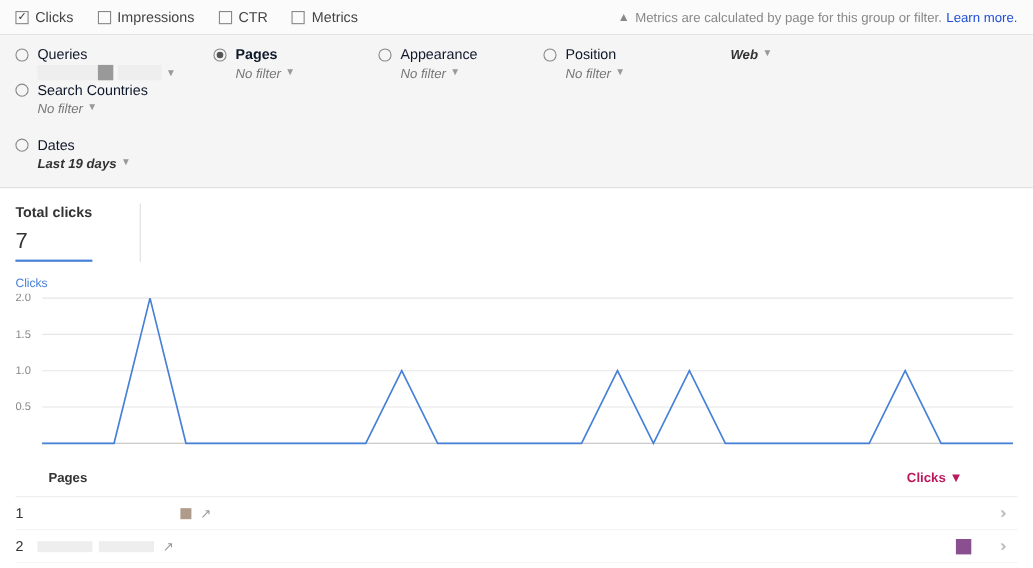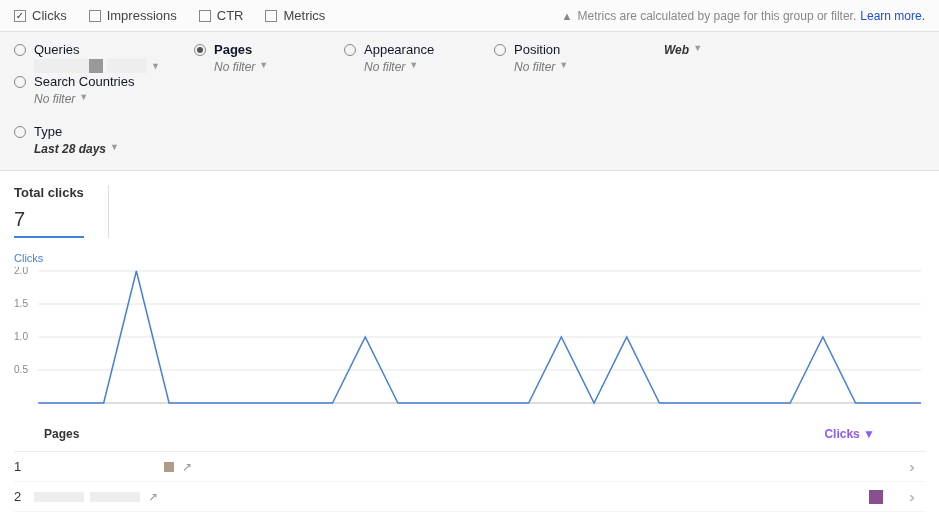--- a/index.html
+++ b/index.html
@@ -21,36 +21,36 @@
   .filter-label .lbl { font-size: 13px; }
   .filter-label.sel .lbl { font-weight: 700; }
   .filter-val { margin-left: 20px; color: #777; font-size: 12px; display: inline-flex; align-items: flex-start; cursor: pointer; font-style: italic; }
   .filter-val.bold { color: #333; font-weight: 700; }
   .caret { margin-left: 4px; font-size: 9px; color: #999; }
   .queries-val { margin-left: 20px; display: flex; align-items: center; }
   .que-bar { height: 14px; background: #eee; }
   .que-bar.dark { background: #999; }
   .filters-row2 { margin-top: 18px; }
   .tabs { display: flex; padding: 14px 14px 0 14px; }
-  .tab { padding-right: 24px; border-right: 1px solid #ddd; min-height: 52px; }
+  .tab { padding-right: 43px; border-right: 1px solid #ddd; min-height: 52px; }
   .tab-title { font-weight: 700; color: #333; font-size: 13px; }
   .tab-val { font-size: 20px; color: #333; margin-top: 8px; height: 22px; }
   .tab-underline { width: 70px; height: 2px; background: #4780d8; margin-top: 6px; }
   .chart-wrap { padding: 6px 14px 10px 14px; }
   .chart-label { color: #4780d8; font-size: 11px; margin: 8px 0 3px 0; }
   .chart-box { position: relative; height: 140px; }
   .chart-box svg { width: 100%; height: 100%; display: block; }
   .grid-line { stroke: #e6e6e6; stroke-width: 1; }
   .axis-line { stroke: #bbb; stroke-width: 1; }
   .data-line { stroke: #4780d8; stroke-width: 1.5; fill: none; }
   .ytick { font-size: 10px; fill: #888; }
   .table-wrap { padding: 0 14px; }
   .thead { display: flex; align-items: center; border-bottom: 1px solid #eee; padding: 10px 0; }
   .th-pages { margin-left: 30px; font-weight: 700; font-size: 12px; color: #333; }
-  .th-clicks { margin-left: auto; margin-right: 50px; font-weight: 700; font-size: 12px; color: #8b5cf6; }
+  .th-clicks { margin-left: auto; margin-right: 50px; font-weight: 700; font-size: 12px; color: #be185d; }
   .trow { display: flex; align-items: center; height: 30px; border-bottom: 1px solid #f4f4f4; }
   .trow .idx { width: 20px; color: #333; }
   .trow .url-cell { display: flex; align-items: center; margin-left: 0px; }
   .url-frag { height: 10px; background: #eee; }
   .ext-icon { margin-left: 8px; color: #999; font-size: 12px; }
   .clicks-cell { margin-left: auto; margin-right: 12px; width: 40px; display: flex; align-items: center; justify-content: flex-end; }
   .chev { color: #bbb; font-size: 15px; letter-spacing: -4px; width: 30px; text-align: center; cursor: pointer; }
   .sq { width: 10px; height: 10px; }
 </style>
 </head>
@@ -138,24 +138,24 @@
       <div class="filter-val">
           <span>No filter</span>
           <span class="caret">▼</span>
         </div>
     </div>
   </div>
   <div class="filters-row filters-row2">
     <div class="filter-col">
       <div class="filter-label">
           <span class="radio"></span>
-          <span class="lbl">Type</span>
+          <span class="lbl">Dates</span>
         </div>
       <div class="filter-val bold">
-          <span>Last 28 days</span>
+          <span>Last 19 days</span>
           <span class="caret">▼</span>
         </div>
     </div>
   </div>
 </div>
 
 <div class="tabs">
   <div class="tab">
     <div class="tab-title">Total clicks</div>
     <div class="tab-val">7</div>

